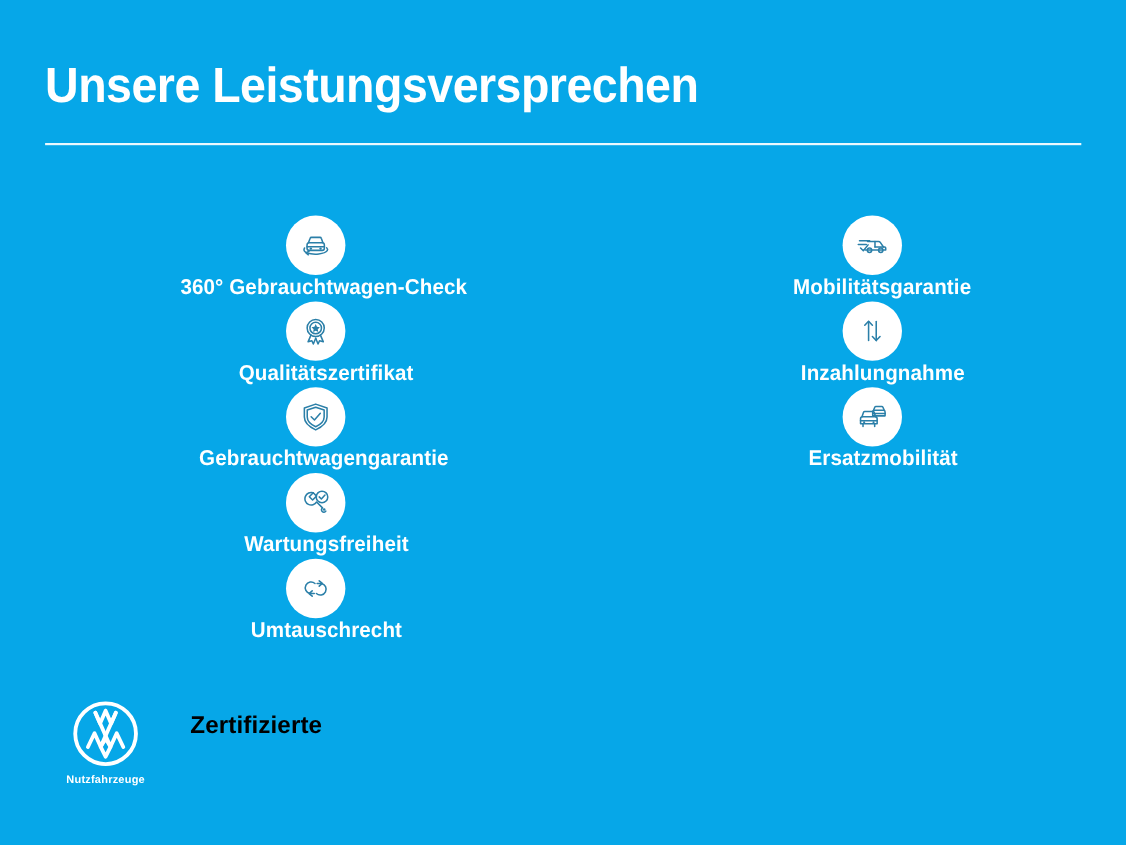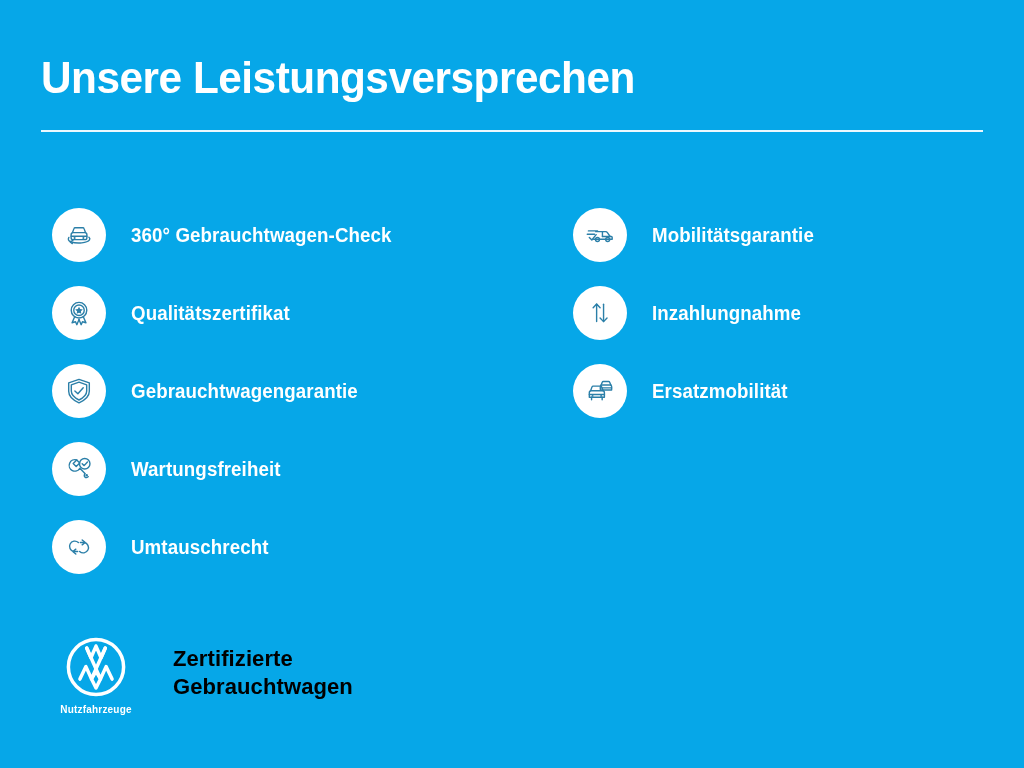--- a/index.html
+++ b/index.html
@@ -8,20 +8,21 @@
   }
   body {
     background:#06a7e8;
     font-family:"Liberation Sans", sans-serif;
     -webkit-font-smoothing:antialiased;
   }
   .slide {
     position:relative;
     width:1024px; height:768px;
     background:#06a7e8;
+    text-align:center;
   }
 
   
   .page-title {
     position:absolute;
     left:41px; top:54px;
     font-size:45px;
     font-weight:bold;
     color:#ffffff;
     letter-spacing:-0.5px;
@@ -49,20 +50,21 @@
     top:0;
   }
   .col-left  { left:52px;  width:470px; }
   .col-right { left:573px; width:440px; }
 
   .feature-row {
     position:relative;
     height:78px;
     display:flex;
     align-items:center;
+    flex-direction:column;
   }
   .icon-badge {
     flex:0 0 auto;
     width:54px; height:54px;
     border-radius:50%;
     background:#ffffff;
     display:flex;
     align-items:center;
     justify-content:center;
     box-shadow:0 0 0 0 rgba(255,255,255,0.35);
@@ -269,17 +271,16 @@
                    M32 10.5 L26.8 22.5 L22.4 12.4" fill="none" stroke="#ffffff" stroke-width="3.6" stroke-linejoin="round" stroke-linecap="round"></path>
           <path d="M22.4 12.4 L36.6 44.3 L42.4 31.6 L48.6 44.5" fill="none" stroke="#ffffff" stroke-width="3.6" stroke-linejoin="round" stroke-linecap="round"></path>
           <path d="M41.6 12.4 L27.4 44.3 L21.6 31.6 L15.4 44.5" fill="none" stroke="#ffffff" stroke-width="3.6" stroke-linejoin="round" stroke-linecap="round"></path>
           <path d="M32 36.5 L36.6 44.3 L32 53.6 L27.4 44.3 Z" fill="none" stroke="#ffffff" stroke-width="3.6" stroke-linejoin="round"></path>
         </svg>
       </span>
       <span class="vw-sub">Nutzfahrzeuge</span>
     </div>
     <div class="footer-text">
       <div>Zertifizierte</div>
-      <div>Gebrauchtwagen</div>
     </div>
   </div>
 
 </div>
 
 </body></html>

